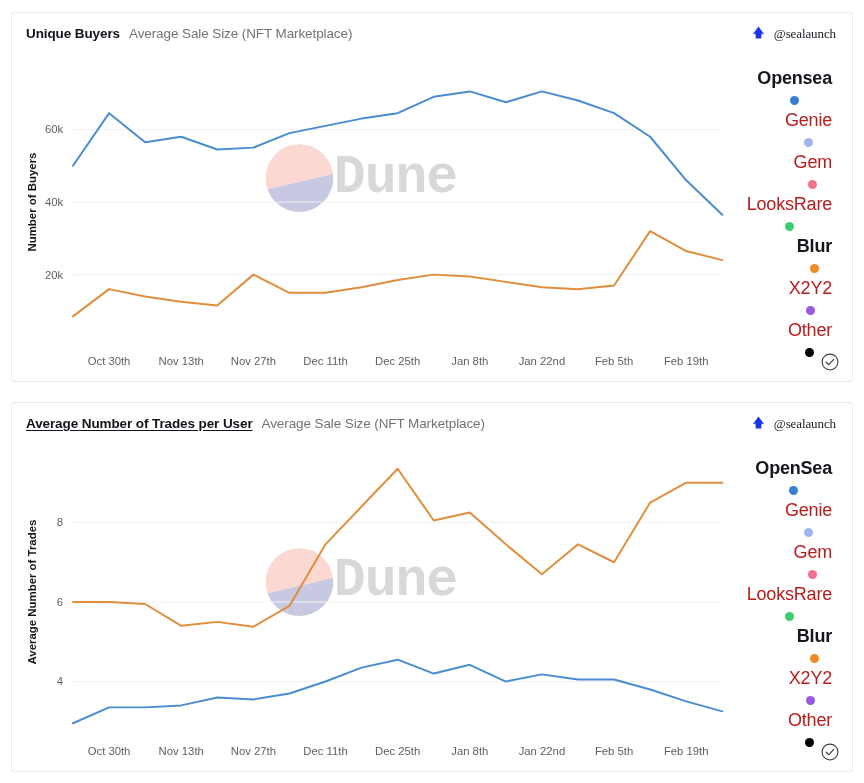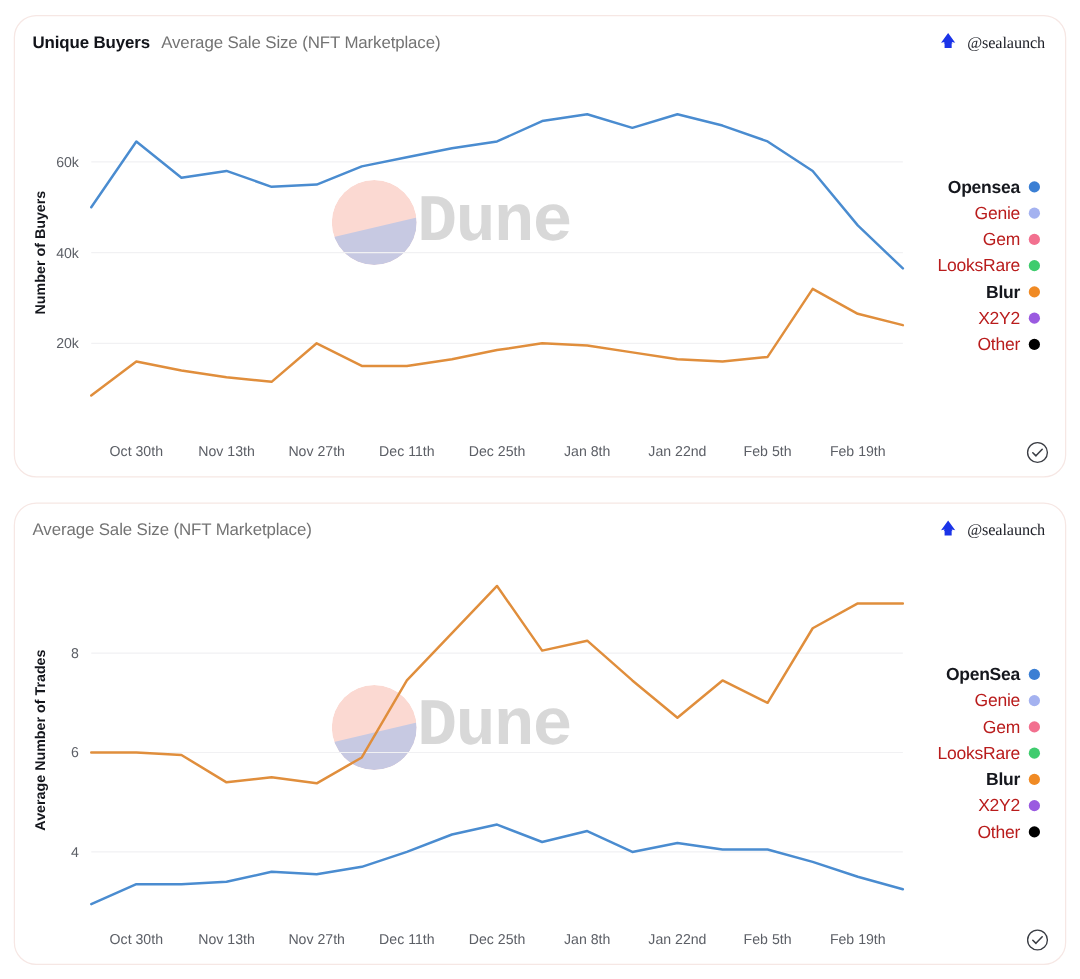--- a/index.html
+++ b/index.html
@@ -22,21 +22,21 @@
     padding: 12px 11px 11px 11px;
     display: flex;
     flex-direction: column;
     gap: 20px;
   }
   .card {
     position: relative;
     box-sizing: border-box;
     background: #ffffff;
     border: 1px solid #f6e7e4;
-    border-radius: 18px;
+    border-radius: 3px;
     flex: 1 1 0;
     display: flex;
     flex-direction: column;
     overflow: hidden;
     text-align: center;
   }
   .card-header {
     display: flex;
     align-items: center;
     justify-content: space-between;
@@ -131,22 +131,23 @@
     align-items: flex-end;
     padding-right: 20px;
     box-sizing: border-box;
     gap: 5px;
   }
   .legend-row {
     display: flex;
     align-items: center;
     justify-content: flex-end;
     gap: 7px;
-    font-size: 14px;
+    font-size: 18px;
     white-space: nowrap;
+    flex-direction: column;
   }
   .legend-label { letter-spacing: -0.2px; }
   .legend-label.active { color: #15171d; font-weight: bold; }
   .legend-label.muted { color: #b91c1c; }
   .legend-dot {
     width: 9px;
     height: 9px;
     border-radius: 50%;
     flex: 0 0 9px;
   }
@@ -260,20 +261,21 @@
       <svg class="verified" viewBox="0 0 24 24">
         <circle cx="12" cy="12" r="9.5" fill="none" stroke="#3a3d44" stroke-width="1.3"></circle>
         <path d="M7.5 12.3 L10.5 15.2 L16.5 8.9" fill="none" stroke="#3a3d44" stroke-width="1.5" stroke-linecap="round" stroke-linejoin="round"></path>
       </svg>
     </div>
   </div>
 
   <div class="card">
     <div class="card-header">
       <div class="title-group">
+        <span class="title-main underlined">Average Number of Trades per User</span>
         <span class="title-sub">Average Sale Size (NFT Marketplace)</span>
       </div>
       <div class="brand">
         <svg class="brand-logo" viewBox="0 0 24 24">
           <path d="M12 2 L20 13 L16 12 L16 19 L8 19 L8 12 L4 13 Z" fill="#1b34e8"></path>
           <path d="M12 6 L17 14 L12 12 L7 14 Z" fill="#1b34e8"></path>
         </svg>
         <span class="brand-handle">@sealaunch</span>
       </div>
     </div>

